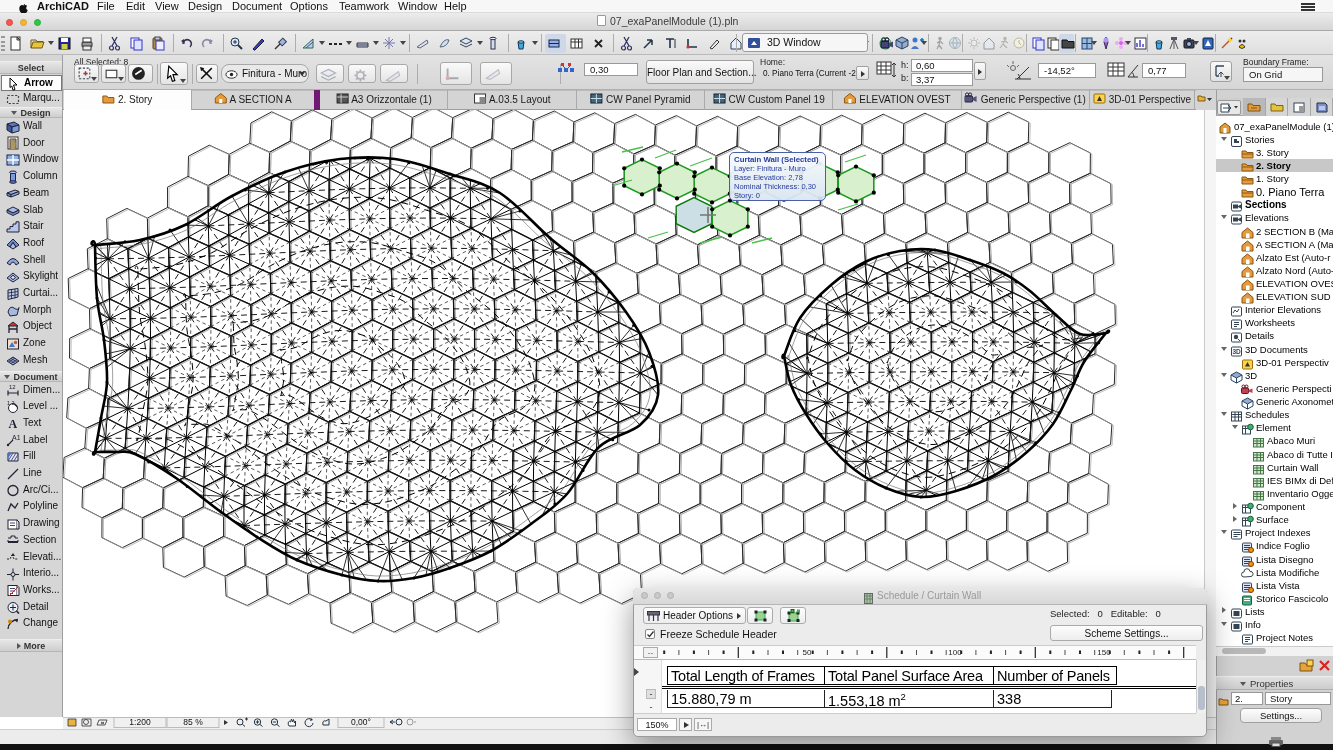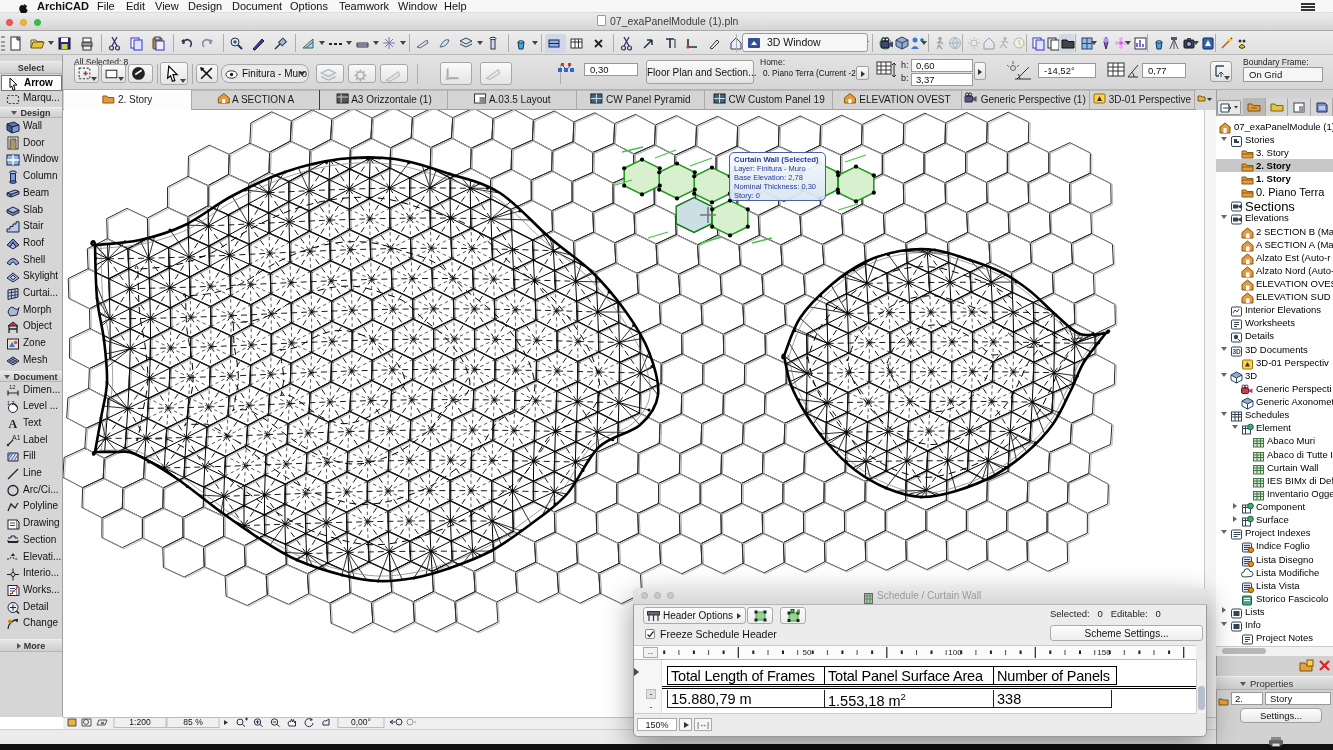--- a/index.html
+++ b/index.html
@@ -540,21 +540,21 @@
     <div style="position:absolute;right:1px;bottom:1px;border-left:3px solid transparent;border-right:3px solid transparent;border-top:4px solid #444;width:0"></div>
   </div>
 <div class="abs" style="left:1243px;top:57px;font-size:8.5px;color:#222"><span class="nw">Boundary Frame:</span></div>
 <div class="abs" style="left:1243px;top:67px;width:80px;height:15px;background:#f6f6f6;border:1px solid #999;font-size:9.5px;line-height:14px;padding-left:5px;color:#111">On Grid</div>
 <div class="abs" style="left:0;top:90px;width:1333px;height:20px;background:#d4d4d4;border-top:1px solid #bbb;border-bottom:1px solid #9e9e9e"></div>
 <div class="abs" style="left:63.6px;top:90px;width:128.3px;height:20px;background:#fdfdfd;border-right:1px solid #aaa;font-size:10px;color:#1a1a1a">
     <div style="position:absolute;left:50%;transform:translateX(-50%);top:0;height:20px;line-height:20px;white-space:nowrap"><svg width="13" height="13" viewBox="0 0 13 13" style="vertical-align:-2px">
         <path d="M1,11 L1,4 L5,4 L6,5.5 L12,5.5 L12,11Z" fill="#e59a3c" stroke="#8a5a10"></path>
       </svg> 2. Story</div>
   </div>
-<div class="abs" style="left:191.9px;top:90px;width:128.3px;height:20px;background:transparent;border-right:1px solid #701a75;font-size:10px;color:#1a1a1a">
+<div class="abs" style="left:191.9px;top:90px;width:128.3px;height:20px;background:transparent;border-right:6px solid #701a75;font-size:10px;color:#1a1a1a">
     <div style="position:absolute;left:50%;transform:translateX(-50%);top:0;height:20px;line-height:20px;white-space:nowrap"><svg width="13" height="13" viewBox="0 0 13 13" style="vertical-align:-2px">
         <path d="M1,6 L6.5,1.5 L12,6 L12,11 L1,11Z" fill="#e59a3c" stroke="#8a5a10"></path>
         <rect x="5" y="7" width="3" height="4" fill="#fff"></rect>
       </svg> A SECTION A</div>
   </div>
 <div class="abs" style="left:320.2px;top:90px;width:128.3px;height:20px;background:transparent;border-right:1px solid #aaa;font-size:10px;color:#1a1a1a">
     <div style="position:absolute;left:50%;transform:translateX(-50%);top:0;height:20px;line-height:20px;white-space:nowrap"><svg width="13" height="13" viewBox="0 0 13 13" style="vertical-align:-2px">
         <rect x="1" y="2" width="11" height="9" fill="#555" stroke="#222"></rect>
         <path d="M1,5h11M5,2v9" stroke="#ccc"></path>
       </svg> A3 Orizzontale (1)</div>
@@ -1080,32 +1080,32 @@
 <div class="abs" style="left:1216px;top:158.9px;width:117px;height:13px;background:#c8c8c8"></div>
 <div class="abs" style="left:1241px;top:159.9px;width:13px;height:12px"><svg width="13" height="13" viewBox="0 0 13 13">
       <path d="M1,10 L1,3 L5,3 L6,4.5 L12,4.5 L12,10Z" fill="#e59a3c" stroke="#8a5a10"></path>
       <path d="M1,6 h11" stroke="#8a5a10"></path>
     </svg></div>
 <div class="abs nw" style="left:1256px;top:159.9px;font-size:9.5px;font-weight:bold;color:#000">2. Story</div>
 <div class="abs" style="left:1241px;top:173.0px;width:13px;height:12px"><svg width="13" height="13" viewBox="0 0 13 13">
       <path d="M1,10 L1,3 L5,3 L6,4.5 L12,4.5 L12,10Z" fill="#e59a3c" stroke="#8a5a10"></path>
       <path d="M1,6 h11" stroke="#8a5a10"></path>
     </svg></div>
-<div class="abs nw" style="left:1256px;top:173.0px;font-size:9.5px;font-weight:bold;color:#000">1. Story</div>
+<div class="abs nw" style="left:1256px;top:173.0px;font-size:9.5px;font-weight:normal;color:#000">1. Story</div>
 <div class="abs" style="left:1241px;top:186.1px;width:13px;height:12px"><svg width="13" height="13" viewBox="0 0 13 13">
       <path d="M1,10 L1,3 L5,3 L6,4.5 L12,4.5 L12,10Z" fill="#e59a3c" stroke="#8a5a10"></path>
       <path d="M1,6 h11" stroke="#8a5a10"></path>
     </svg></div>
 <div class="abs nw" style="left:1256px;top:186.1px;font-size:11px;font-weight:normal;color:#000">0. Piano Terra</div>
 <div class="abs" style="left:1230px;top:199.2px;width:13px;height:12px"><svg width="13" height="13" viewBox="0 0 13 13">
       <rect x="1.5" y="2" width="10" height="9" rx="1.5" fill="#fff" stroke="#345"></rect>
       <rect x="3" y="4.5" width="5" height="4" fill="#345"></rect>
       <path d="M8,6 l3,-1.5 v4 l-3,-1.5z" fill="#345"></path>
     </svg></div>
-<div class="abs nw" style="left:1245px;top:199.2px;font-size:13px;font-weight:normal;color:#000">Sections</div>
+<div class="abs nw" style="left:1245px;top:199.2px;font-size:10px;font-weight:bold;color:#000">Sections</div>
 <div class="abs" style="left:1221px;top:215.3px;width:0;height:0;border-left:3.5px solid transparent;border-right:3.5px solid transparent;border-top:4.5px solid #666"></div>
 <div class="abs" style="left:1230px;top:212.3px;width:13px;height:12px"><svg width="13" height="13" viewBox="0 0 13 13">
       <rect x="1.5" y="2" width="10" height="9" rx="1.5" fill="#fff" stroke="#345"></rect>
       <rect x="3" y="4.5" width="5" height="4" fill="#345"></rect>
       <path d="M8,6 l3,-1.5 v4 l-3,-1.5z" fill="#345"></path>
     </svg></div>
 <div class="abs nw" style="left:1245px;top:212.3px;font-size:9.5px;font-weight:normal;color:#000">Elevations</div>
 <div class="abs" style="left:1241px;top:225.5px;width:13px;height:12px"><svg width="13" height="13" viewBox="0 0 13 13">
       <path d="M1,5.5 L6.5,1 L12,5.5 V11 H1Z" fill="#e59a3c" stroke="#8a5410"></path>
       <rect x="5" y="6.5" width="3.5" height="4.5" fill="#fff"></rect>

